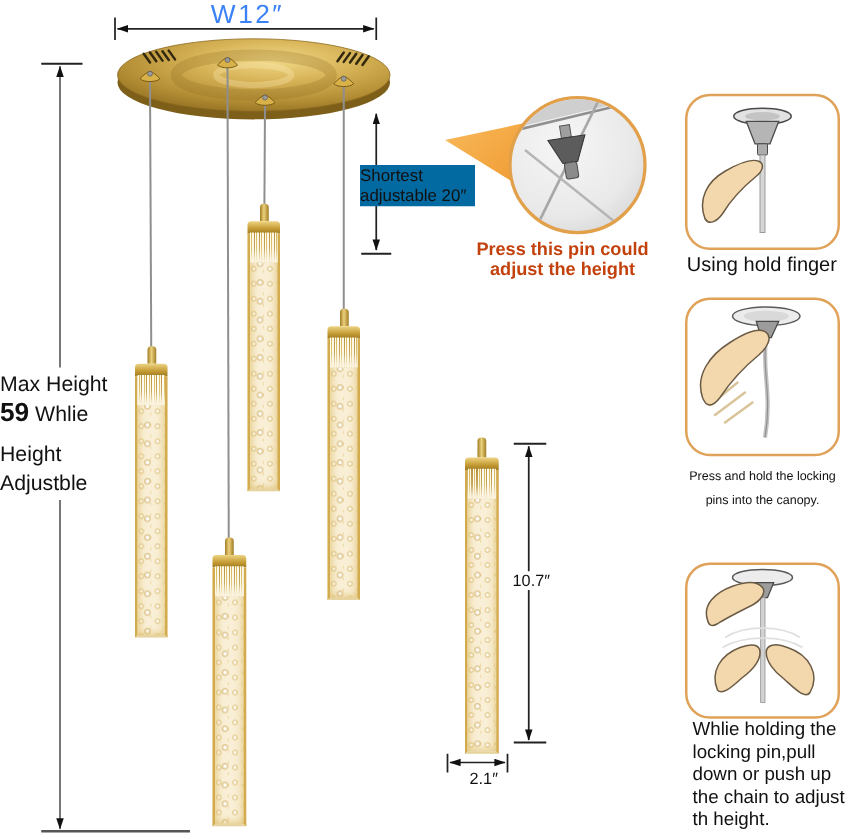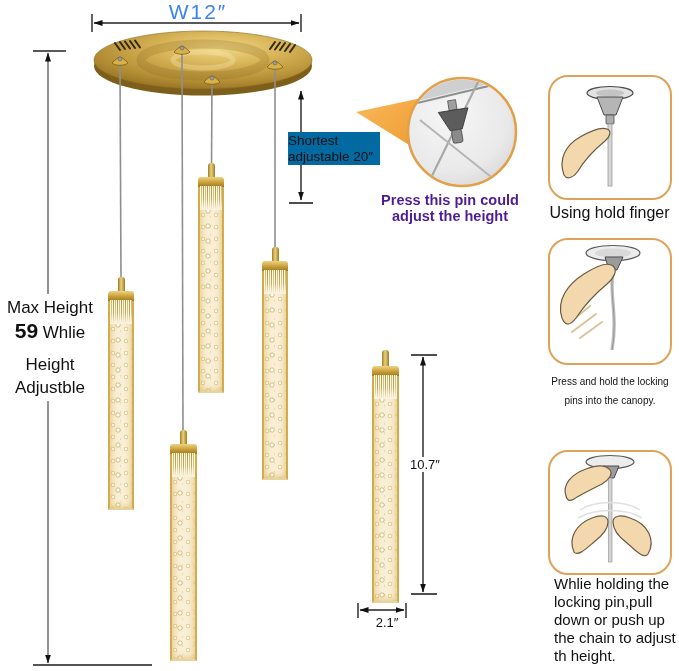--- a/index.html
+++ b/index.html
@@ -5,28 +5,28 @@
   html,body{margin:0;padding:0;background:#fff;}
   #stage{
     position:relative;width:679px;height:671px;background:#fff;overflow:hidden;
     font-family:"Liberation Sans", sans-serif;color:#111;
   }
   #scene-svg{position:absolute;left:0;top:0;z-index:1;}
   .txt{position:absolute;z-index:4;}
 
   
   .w12{left:150px;top:0px;width:96px;text-align:center;font-size:21px;letter-spacing:2px;color:#3b82f6;}
-  .maxh{left:0px;top:294px;width:100px;background:#fff;text-align:center;line-height:23px;font-size:17px;padding:2px 0;}
+  .maxh{left:0px;top:294px;width:100px;background:#fff;line-height:23px;font-size:17px;padding:2px 0;}
   .maxh .big{font-size:21px;font-weight:bold;}
   .maxh .l3{margin-top:9px;}
   .shortest{left:288px;top:132px;width:92px;background:#0369a1;font-size:13.5px;line-height:15.5px;padding:1px 0;}
   .dim-129{left:403px;top:457px;width:44px;background:#fff;text-align:center;font-size:13px;}
   .dim-15{left:366px;top:615px;width:42px;text-align:center;font-size:13px;}
 
-  .callout-cap{left:360px;top:193px;width:180px;text-align:center;font-weight:bold;font-size:14.5px;line-height:15.5px;color:#4c1d95;}
+  .callout-cap{left:360px;top:193px;width:180px;text-align:center;font-weight:bold;font-size:14.5px;line-height:15.5px;color:#c2410c;}
 
   
   .pendant{position:absolute;z-index:3;display:flex;flex-direction:column;align-items:stretch;}
   .p-stem{width:7px;height:14px;margin:0 auto;border-radius:3px 3px 0 0;
     background:linear-gradient(90deg,#a07c24,#ecd17c 45%,#a07c24);}
   .p-cap{height:10px;border-radius:3px 3px 0 0;
     background:linear-gradient(180deg,#eed483,#c49a33 60%,#9d7a22);}
   .p-body{flex:1;box-sizing:border-box;position:relative;
     border-left:2px solid #d3ab4f;border-right:2px solid #d3ab4f;border-bottom:2px solid #e6d3a0;
     background-color:#f9efd6;

